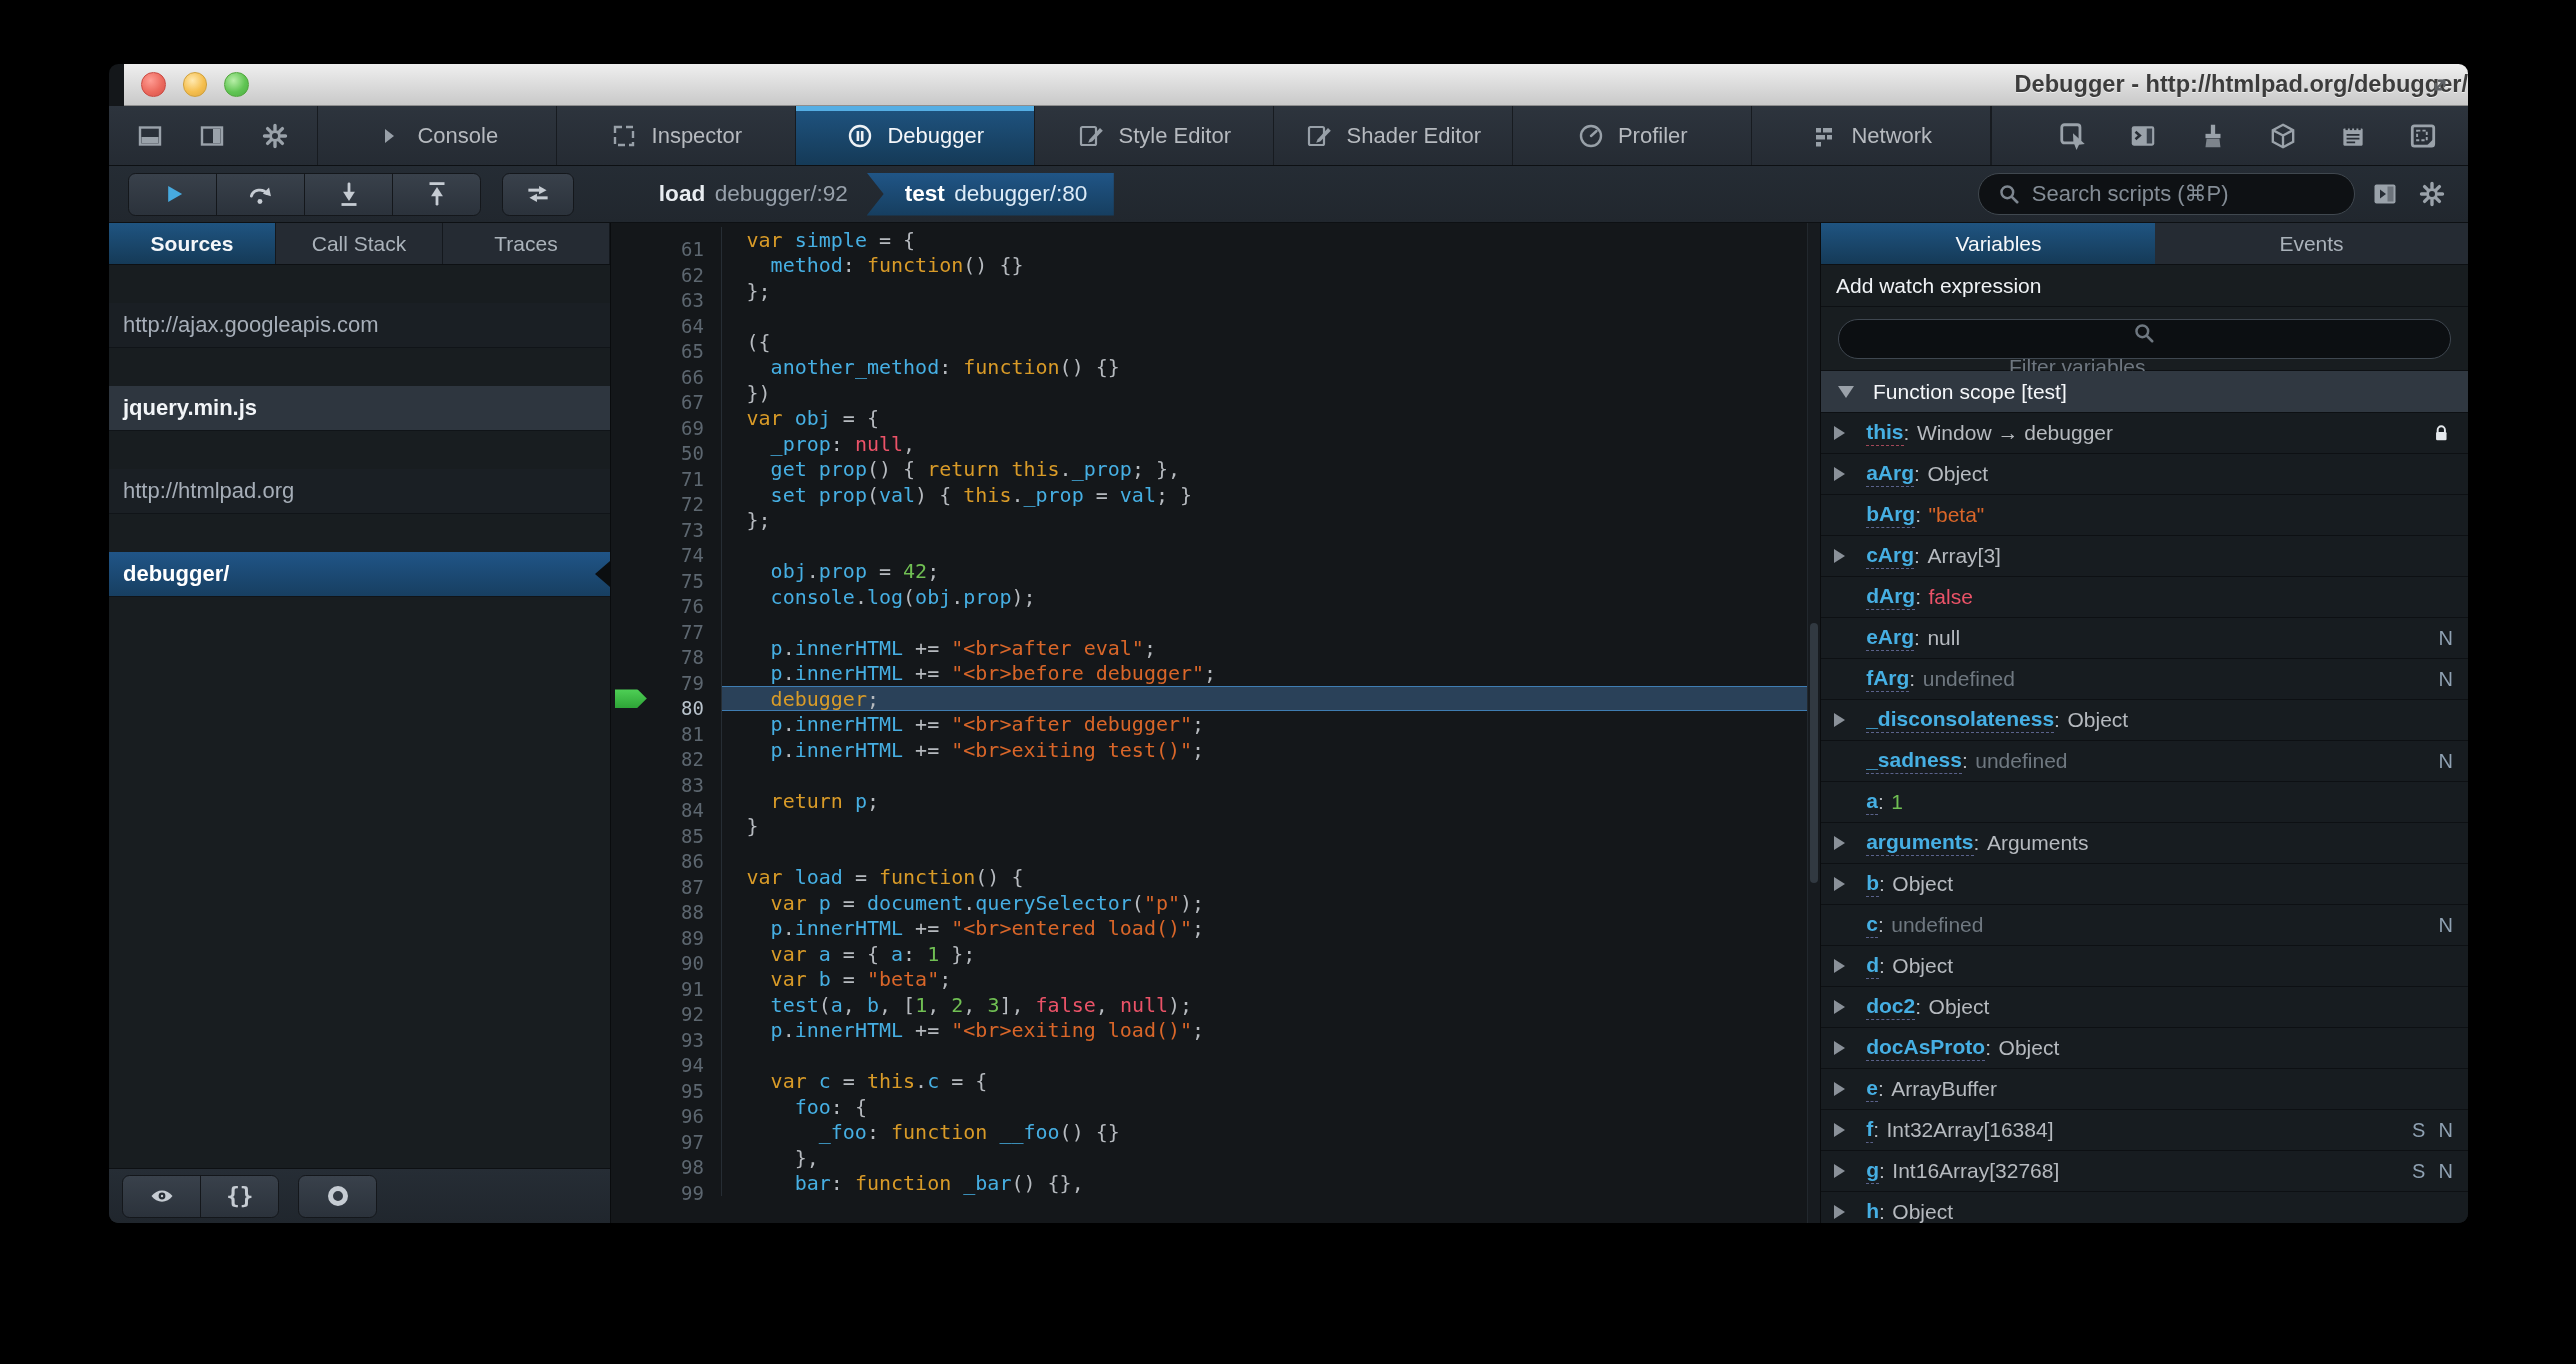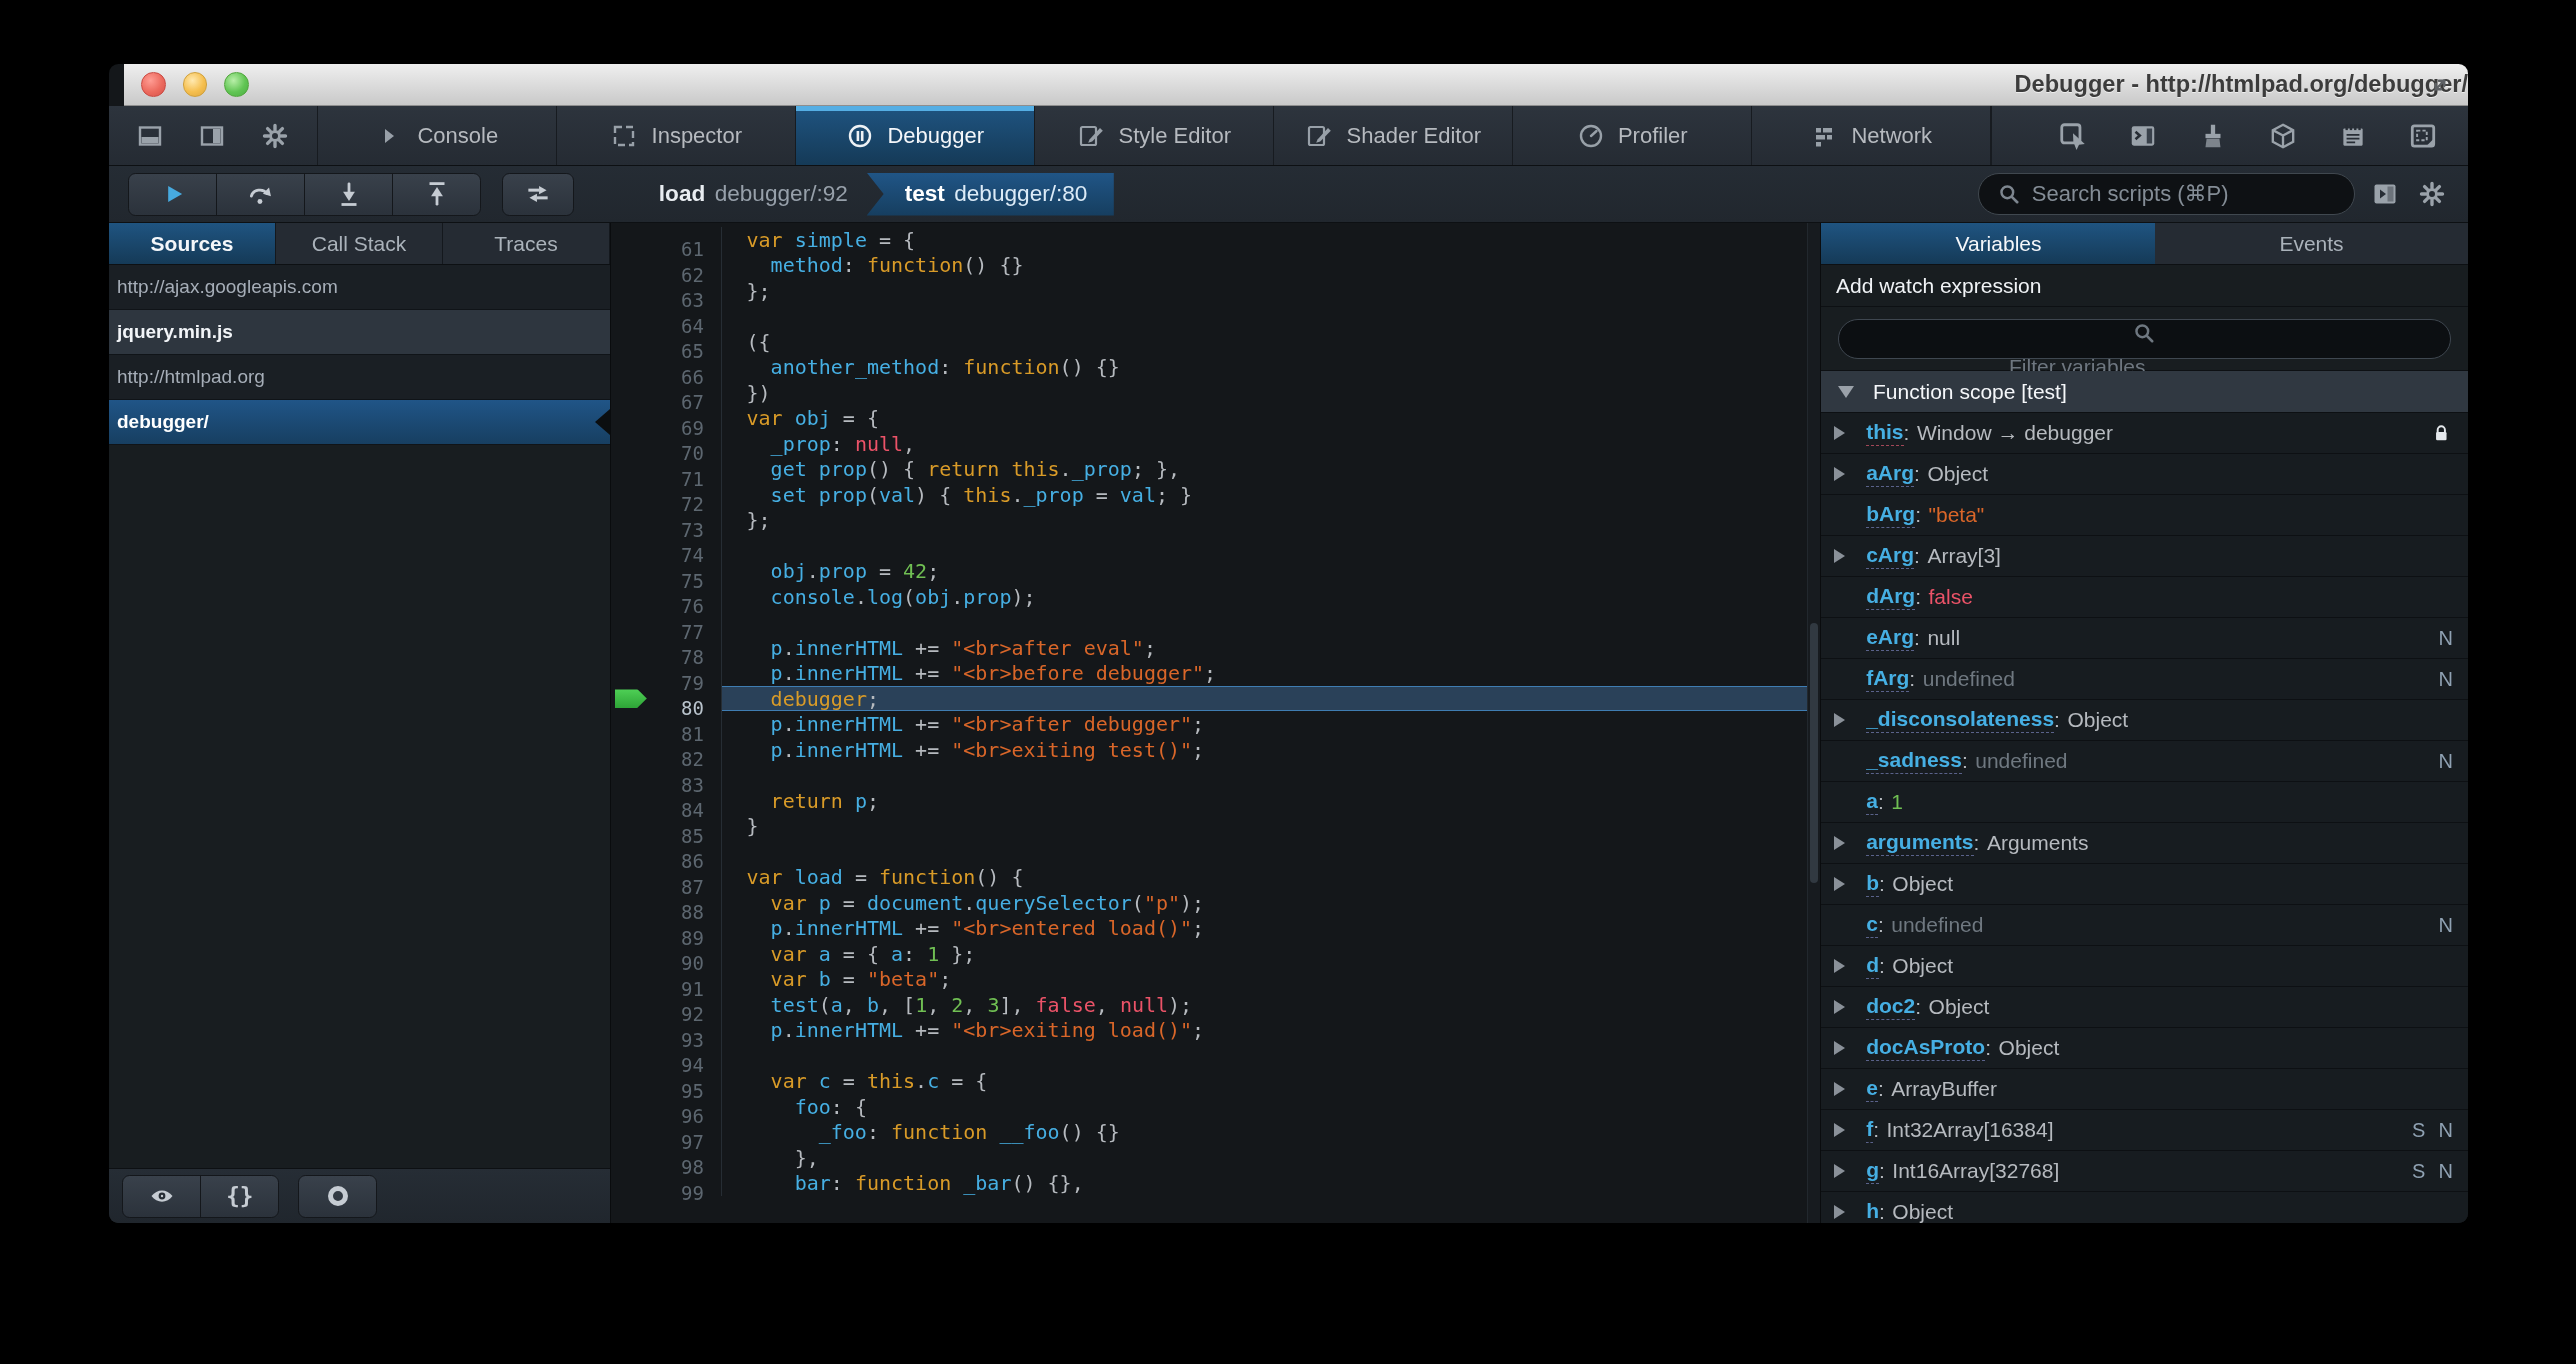--- a/index.html
+++ b/index.html
@@ -65,22 +65,22 @@
   
   .main { flex:1; display:flex; min-height:0; }
 
   
   .sidebar { width:502px; flex:0 0 502px; background:#181d20; border-right:1.9px solid #0a0c0e;
     display:flex; flex-direction:column; }
   .side-tabs { height:42px; flex:0 0 42px; background:#252b33; display:flex; border-bottom:0.9px solid #0d1013; }
   .side-tab { flex:1; display:flex; align-items:center; justify-content:center; font-size:21px;
     color:#aab2ba; border-right:0.9px solid #14181d; }
   .side-tab.active { background:linear-gradient(#1f5481,#153a57); color:#f5f7fa; font-weight:700; }
-  .src-row { height:45px; flex:0 0 45px; display:flex; align-items:center; padding:0 8px;
-    font-size:19px; border-bottom:0.9px solid #101418; position:relative; }
+  .src-row { height:45px; flex:0 0 45px; display:flex; align-items:center; padding:0 14px;
+    font-size:22px; border-bottom:0.9px solid #101418; position:relative;margin-top:38px; }
   .src-row.group { background:#1a1f24; color:#a6aeb8; }
   .src-row.file { background:#2e363f; color:#f2f5f8; font-weight:600; }
   .src-row.selected { background:linear-gradient(#205587,#173f61); color:#fff; font-weight:700; }
   .src-row.selected::after { content:""; position:absolute; right:0; top:50%; transform:translateY(-50%);
     border-top:13.2px solid transparent; border-bottom:13.2px solid transparent; border-right:15px solid #0b0e10; }
   .side-fill { flex:1; background:#181d20; }
   .side-footer { height:55px; flex:0 0 55px; background:linear-gradient(#262d35,#20262d);
     border-top:0.9px solid #0d1013; display:flex; align-items:center; padding:0 13.2px; }
   .fbtn { width:79px; height:43px; background:linear-gradient(#39414b,#2b323b); border:0.9px solid #14171b;
     display:flex; align-items:center; justify-content:center; color:#c6ccd3;
@@ -495,21 +495,21 @@
             <div class="code"><span class="tk-d">})</span></div>
           </div>
           <div class="line">
             <div class="gutter">
               <span class="lnum">69</span>
             </div>
             <div class="code"><span class="tk-k">var </span><span class="tk-i">obj</span><span class="tk-d"> = {</span></div>
           </div>
           <div class="line">
             <div class="gutter">
-              <span class="lnum">70</span>
+              <span class="lnum">50</span>
             </div>
             <div class="code"><span class="tk-d">  </span><span class="tk-i">_prop</span><span class="tk-d">: </span><span class="tk-r">null</span><span class="tk-d">,</span></div>
           </div>
           <div class="line">
             <div class="gutter">
               <span class="lnum">71</span>
             </div>
             <div class="code"><span class="tk-d">  </span><span class="tk-i">get prop</span><span class="tk-d">() { </span><span class="tk-k">return </span><span class="tk-k">this</span><span class="tk-d">.</span><span class="tk-i">_prop</span><span class="tk-d">; },</span></div>
           </div>
           <div class="line">

